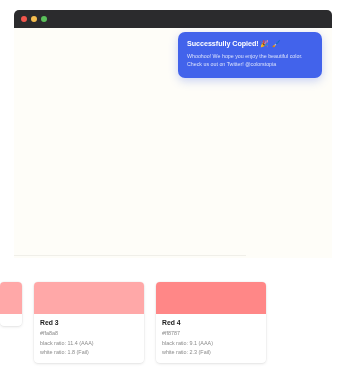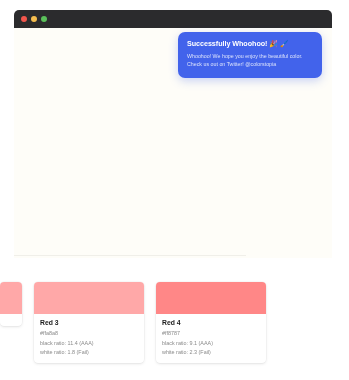--- a/index.html
+++ b/index.html
@@ -160,21 +160,21 @@
     <span class="light yellow"></span>
     <span class="light green"></span>
   </div>
 </div>
 
 <div id="page-canvas"></div>
 <div id="content-divider"></div>
 
 <div id="toast">
   <p id="toast-title">
-    <span>Successfully Whoohoo!</span>
+    <span>Successfully Copied!</span>
     <span class="toast-emoji">🎉 🖌️</span>
   </p>
   <p id="toast-body">
     <span>Whoohoo! We hope you enjoy the beautiful color.</span><br>
     <span>Check us out on Twitter! @colorstopia</span>
   </p>
 </div>
 
 <div id="card-row">
 

